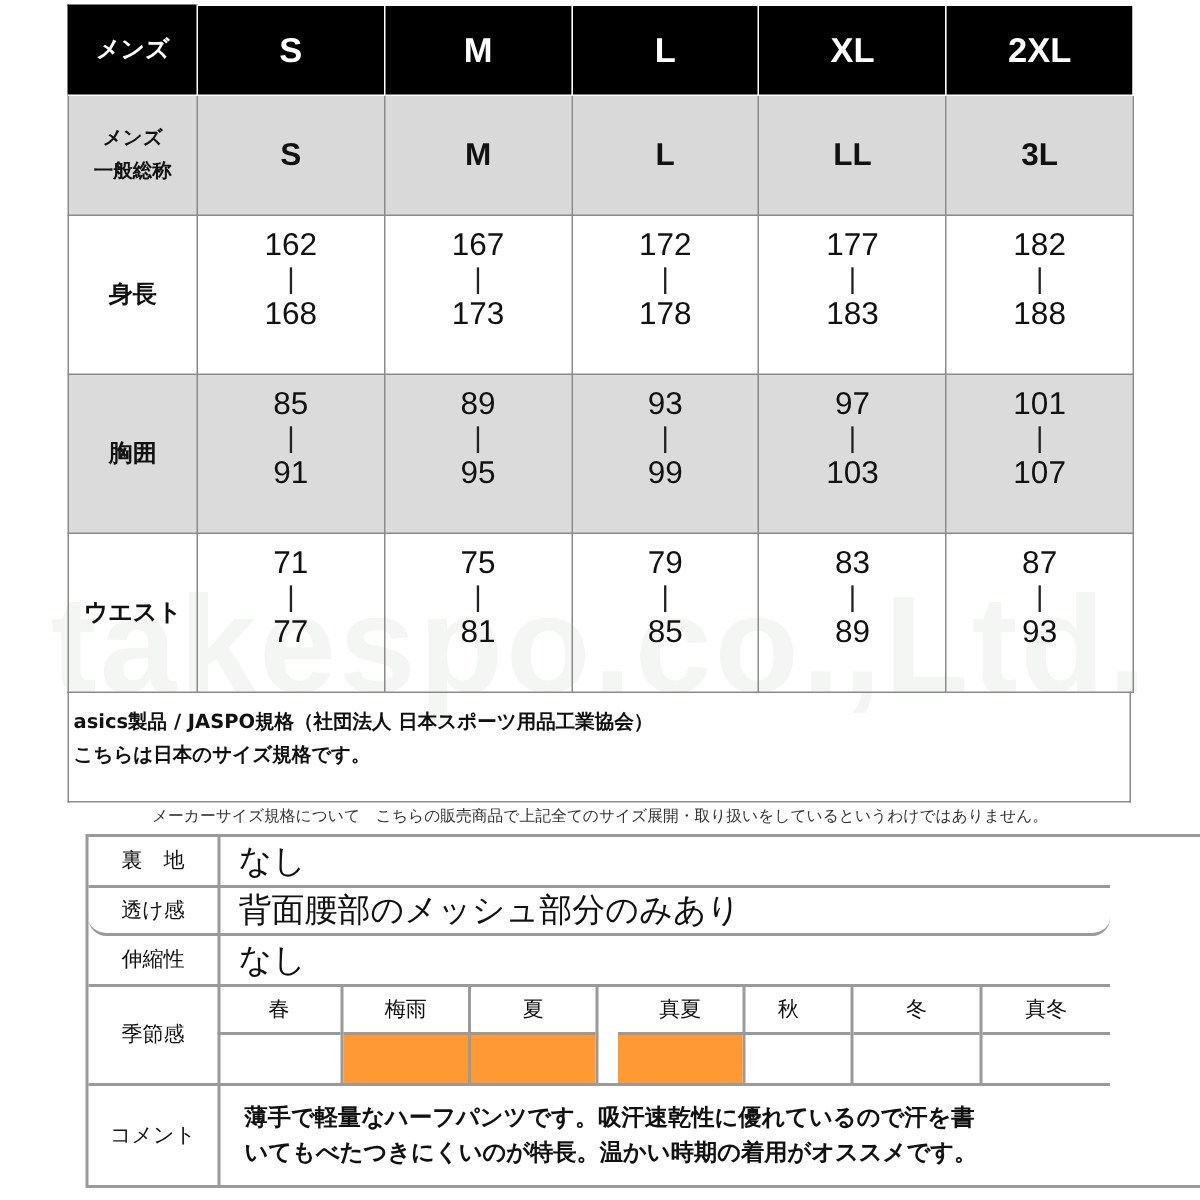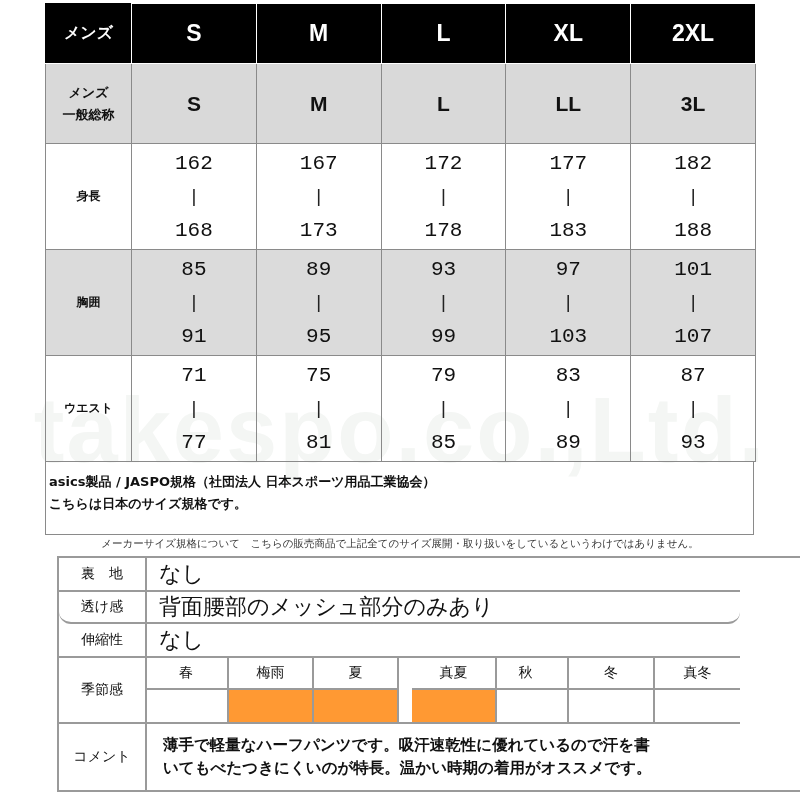--- a/index.html
+++ b/index.html
@@ -17,23 +17,23 @@
   .size-table col.label { width: 86px; }
   .size-table col.sz { width: 124.8px; }
   .size-table tr.hdr td { background: #000; color: #fff; height: 59px; border-color: #fff;
                           font-family: "Liberation Sans", sans-serif; font-weight: bold; font-size: 23px; }
   .size-table tr.hdr td.lbl { font-family: "DejaVu Sans", sans-serif; font-size: 16px; border-left-color:#000; border-top-color:#000;}
   .size-table tr.gen td { background: #d9d9d9; height: 79px;
                           font-family: "Liberation Sans", sans-serif; font-weight: bold; font-size: 21px; }
   .size-table tr.gen td.lbl { font-family: "DejaVu Sans", sans-serif; font-size: 13px; line-height: 22px; }
   .size-table tr.meas td { height: 105px; background: transparent; }
   .size-table tr.meas.alt td { background: rgba(217,217,217,0.95); }
-  .size-table tr.meas td.lbl { font-family: "DejaVu Sans", sans-serif; font-weight: bold; font-size: 12px; }
-  .range { display: flex; flex-direction: column; align-items: center; justify-content: space-between;
-           height: 90px; font-family: Liberation Mono, monospace; font-size: 21px; }
+  .size-table tr.meas td.lbl { font-family: "DejaVu Sans", sans-serif; font-weight: bold; font-size: 16px; }
+  .range { display: flex; flex-direction: column; align-items: center; 
+           height: 90px; font-family: Liberation Sans, sans-serif; font-size: 21px; }
   .range .bar { font-size: 19px; color: #222; font-weight: normal; }
 
   
   .notes { position: absolute; left: 45px; top: 461px; width: 709px; height: 74px;
            border: 1px solid #8a8a8a; border-top: none; box-sizing: border-box; z-index: 1;
            padding: 10px 0 0 3px; font-family: "DejaVu Sans", sans-serif; font-weight: bold; font-size: 13px; }
   .notes div { height: 22px; line-height: 22px; }
 
   .disclaimer { position: absolute; left: 45px; top: 537px; width: 710px; text-align: center;
                 font-size: 10.5px; color: #333; font-family: "DejaVu Sans", sans-serif; z-index: 1; }

